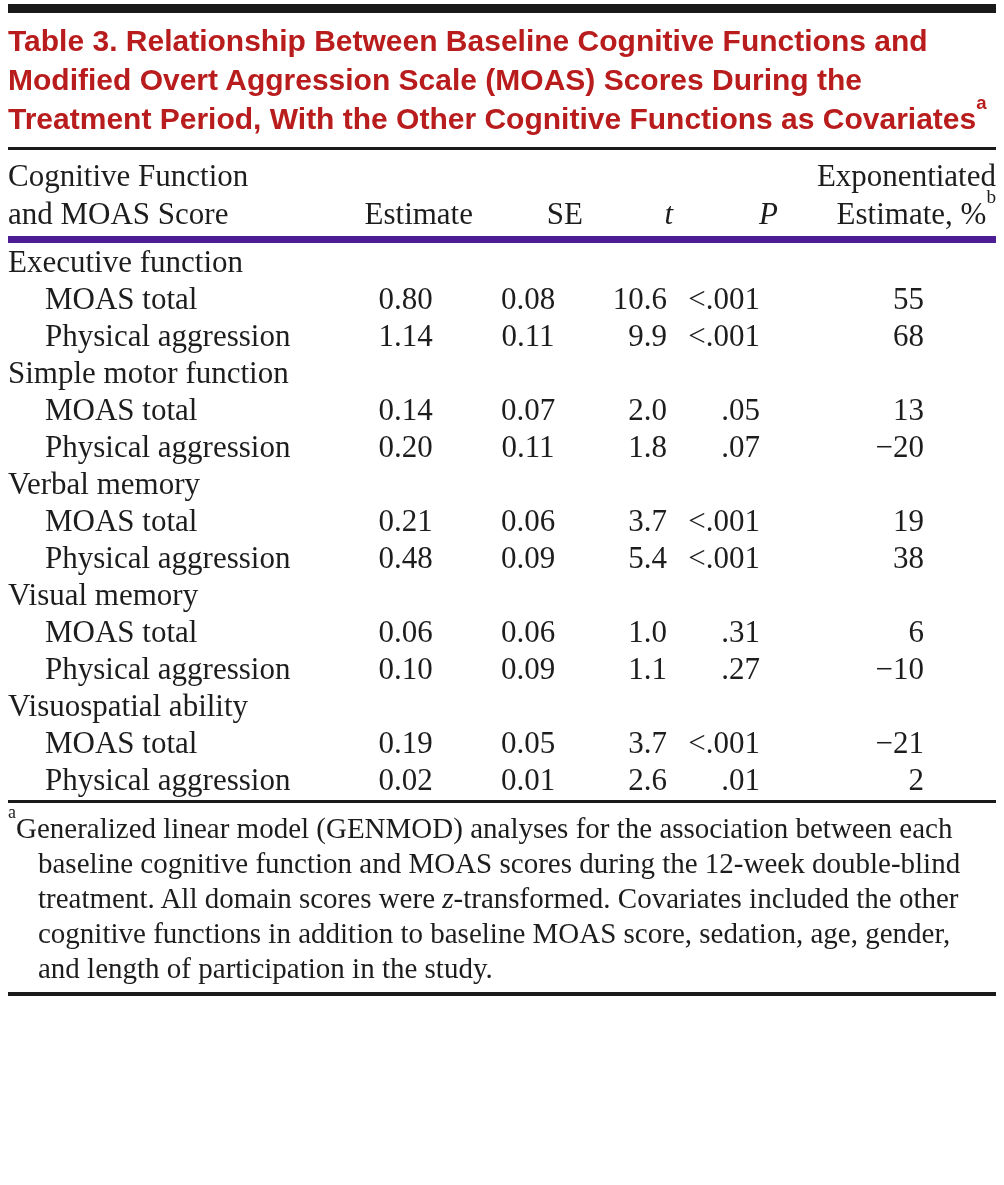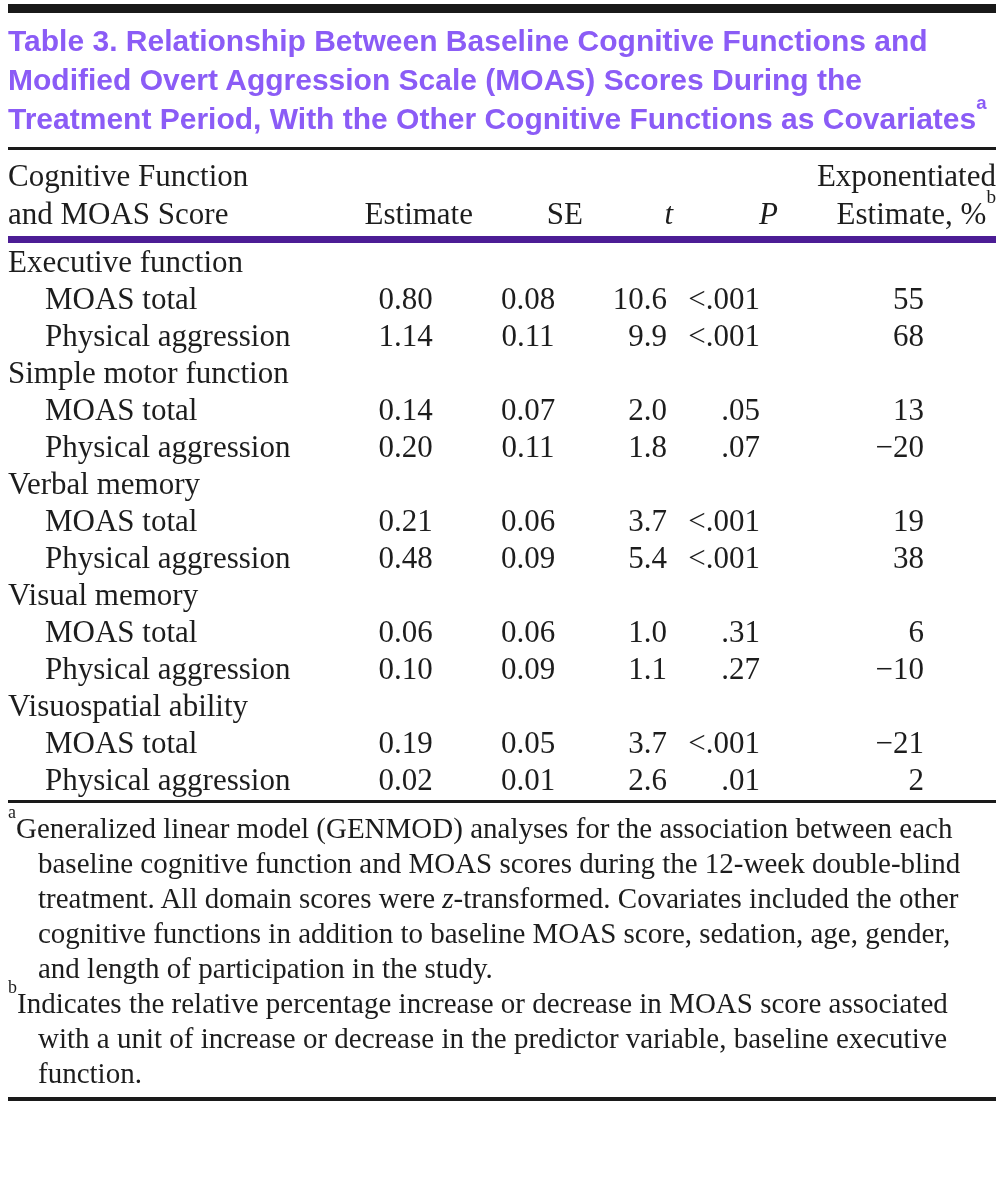--- a/index.html
+++ b/index.html
@@ -10,21 +10,21 @@
     color:#1d1d1d;
     overflow:hidden;
   }
   .page { padding:0 8px; width:1004px; }
   .topbar { height:9px; background:#191919; margin-top:4px; }
   .title {
     font-family:"Liberation Sans", sans-serif;
     font-weight:700;
     font-size:30px;
     line-height:39px;
-    color:#8b5cf6;
+    color:#b91c1c;
     margin-top:8px;
   }
   .title sup, th sup, .fn-marker {
     font-size:0.62em;
     position:relative;
     top:-0.5em;
     line-height:0;
   }
   .rule { height:3px; background:#1a1a1a; }
   .rule-under-title { margin-top:9px; }
@@ -204,18 +204,17 @@
           <td class="num-p">.01</td>
           <td class="num-exp">2</td>
         </tr>
       </tbody>
   </table>
 
   <div class="rule rule-above-footnotes"></div>
 
   <div class="footnotes">
       <div class="footnote"><sup class="fn-marker">a</sup><span>Generalized linear model (GENMOD) analyses for the association between each baseline cognitive function and MOAS scores during the 12-week double-blind treatment. All domain scores were </span><span class="fn-italic">z</span><span>-transformed. Covariates included the other cognitive functions in addition to baseline MOAS score, sedation, age, gender, and length of participation in the study.</span></div>
-      <div class="footnote"><sup class="fn-marker">b</sup><span>Indicates the relative percentage increase or decrease in MOAS score associated with a unit of increase or decrease in the predictor variable, baseline executive function.</span></div>
     </div>
 
   <div class="bottom-rule"></div>
 
 </div>
 
 </body></html>

